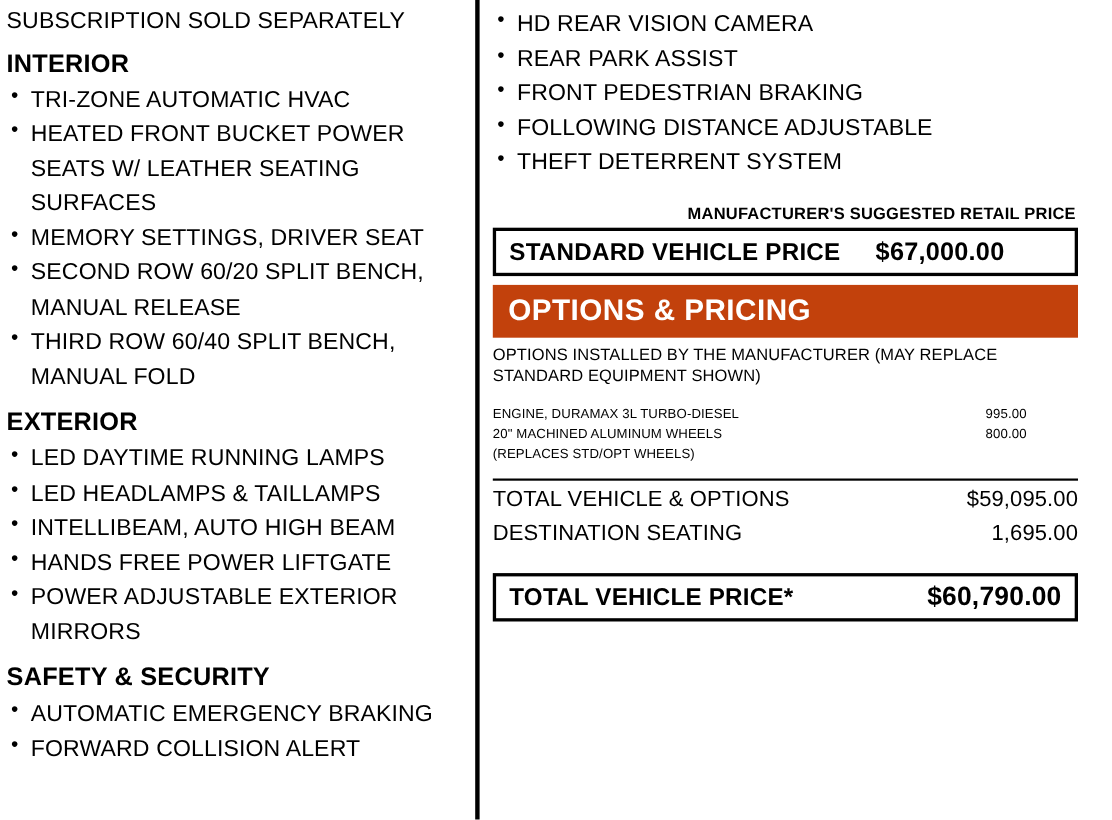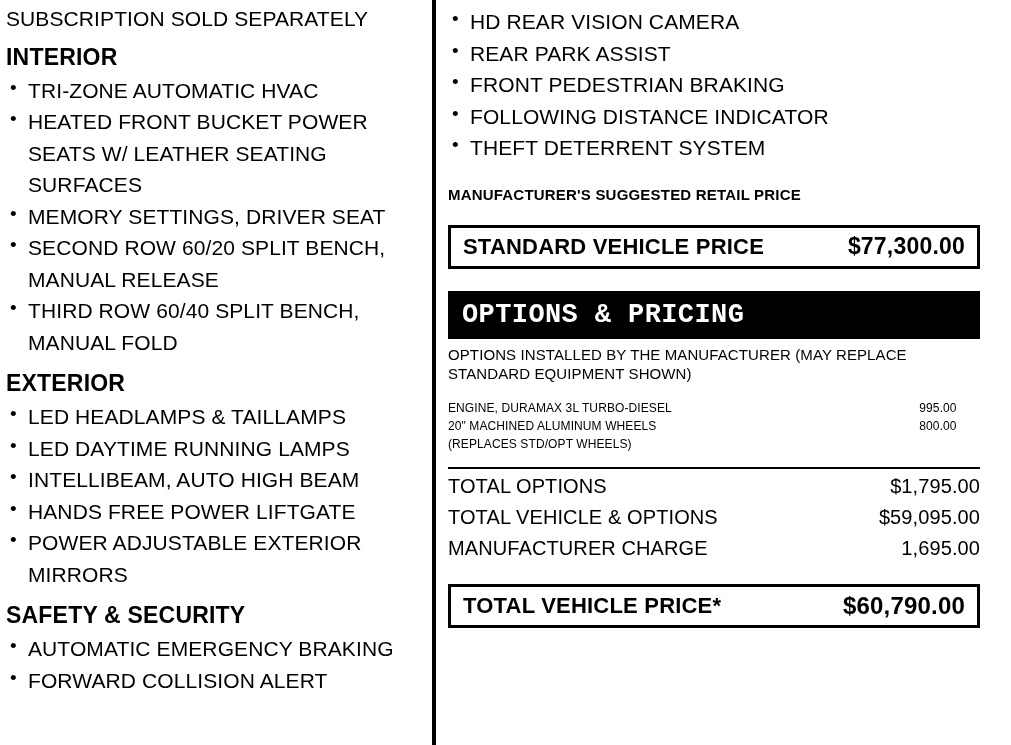--- a/index.html
+++ b/index.html
@@ -67,54 +67,54 @@
   ul.feat li::before {
     content: "\2022";
     position: absolute;
     left: 4px;
     top: -1px;
     font-size: 19px;
   }
 
   
   .msrp-label {
+    text-align: right;
     font-size: 15px;
     font-weight: bold;
     letter-spacing: 0.2px;
     margin-top: 22px;
-    margin-bottom: 22px;
+    margin-bottom: 4px;
     padding-right: 2px;
   }
   .price-box {
     border: 3px solid #000;
     height: 44px;
     display: flex;
     align-items: center;
-    justify-content: space-between;
     padding: 0 12px 0 12px;
+    gap: 32px;
   }
   .price-box .label {
     font-size: 22px;
     font-weight: bold;
     letter-spacing: 0.2px;
   }
   .price-box .value {
     font-size: 23px;
     font-weight: bold;
     letter-spacing: 0.2px;
   }
   .banner {
-    background: #000000;
+    background: #c2410c;
     color: #fff;
     height: 48px;
     display: flex;
     align-items: center;
     padding-left: 14px;
-    margin-top: 22px;
-    font-family: Liberation Mono, monospace;
+    margin-top: 8px;
   }
   .banner .banner-text {
     font-size: 27px;
     font-weight: bold;
     letter-spacing: 0.4px;
   }
   .opt-note {
     font-size: 15px;
     line-height: 1.27;
     margin-top: 6px;
@@ -126,21 +126,21 @@
     margin-top: 16px;
   }
   table.opts td {
     font-size: 12px;
     line-height: 1.5;
     padding: 0;
     letter-spacing: 0.1px;
     vertical-align: top;
   }
   table.opts td.amt {
-    text-align: center;
+    text-align: left;
     white-space: nowrap;
     padding-left: 12px;
   }
   .rule {
     border-top: 2px solid #000;
     margin-top: 14px;
     margin-bottom: 2px;
   }
   table.totals {
     width: 100%;
@@ -189,51 +189,51 @@
     <ul class="feat">
       <li><span>TRI-ZONE AUTOMATIC HVAC</span></li>
       <li><span>HEATED FRONT BUCKET POWER SEATS W/ LEATHER SEATING SURFACES</span></li>
       <li><span>MEMORY SETTINGS, DRIVER SEAT</span></li>
       <li><span>SECOND ROW 60/20 SPLIT BENCH, MANUAL RELEASE</span></li>
       <li><span>THIRD ROW 60/40 SPLIT BENCH, MANUAL FOLD</span></li>
     </ul>
 
     <div class="section-head">EXTERIOR</div>
     <ul class="feat">
+      <li><span>LED DAYTIME RUNNING LAMPS</span></li>
       <li><span>LED HEADLAMPS &amp; TAILLAMPS</span></li>
-      <li><span>LED DAYTIME RUNNING LAMPS</span></li>
       <li><span>INTELLIBEAM, AUTO HIGH BEAM</span></li>
       <li><span>HANDS FREE POWER LIFTGATE</span></li>
       <li><span>POWER ADJUSTABLE EXTERIOR MIRRORS</span></li>
     </ul>
 
     <div class="section-head">SAFETY &amp; SECURITY</div>
     <ul class="feat">
       <li><span>AUTOMATIC EMERGENCY BRAKING</span></li>
       <li><span>FORWARD COLLISION ALERT</span></li>
     </ul>
   </div>
 
   <div class="divider"></div>
 
   <div class="col-right">
 
     <ul class="feat" style="padding-top:6px;">
       <li><span>HD REAR VISION CAMERA</span></li>
       <li><span>REAR PARK ASSIST</span></li>
       <li><span>FRONT PEDESTRIAN BRAKING</span></li>
-      <li><span>FOLLOWING DISTANCE INDICATOR</span></li>
+      <li><span>FOLLOWING DISTANCE ADJUSTABLE</span></li>
       <li><span>THEFT DETERRENT SYSTEM</span></li>
     </ul>
 
     <div class="msrp-label">MANUFACTURER'S SUGGESTED RETAIL PRICE</div>
 
     <div class="price-box">
       <span class="label">STANDARD VEHICLE PRICE</span>
-      <span class="value">$77,300.00</span>
+      <span class="value">$67,000.00</span>
     </div>
 
     <div class="banner">
       <span class="banner-text">OPTIONS &amp; PRICING</span>
     </div>
 
     <div class="opt-note">OPTIONS INSTALLED BY THE MANUFACTURER (MAY REPLACE STANDARD EQUIPMENT SHOWN)</div>
 
     <table class="opts">
       <tbody>
@@ -249,30 +249,26 @@
         <td>(REPLACES STD/OPT WHEELS)</td>
         <td class="amt"></td>
       </tr>
     </tbody>
       </table>
 
     <div class="rule"></div>
 
     <table class="totals">
       <tbody>
-          <tr>
-        <td>TOTAL OPTIONS</td>
-        <td class="amt">$1,795.00</td>
-      </tr>
       <tr>
         <td>TOTAL VEHICLE &amp; OPTIONS</td>
         <td class="amt">$59,095.00</td>
       </tr>
       <tr>
-        <td>MANUFACTURER CHARGE</td>
+        <td>DESTINATION SEATING</td>
         <td class="amt">1,695.00</td>
       </tr>
     </tbody>
       </table>
 
     <div class="total-box">
       <span class="label">TOTAL VEHICLE PRICE*</span>
       <span class="value">$60,790.00</span>
     </div>
 

